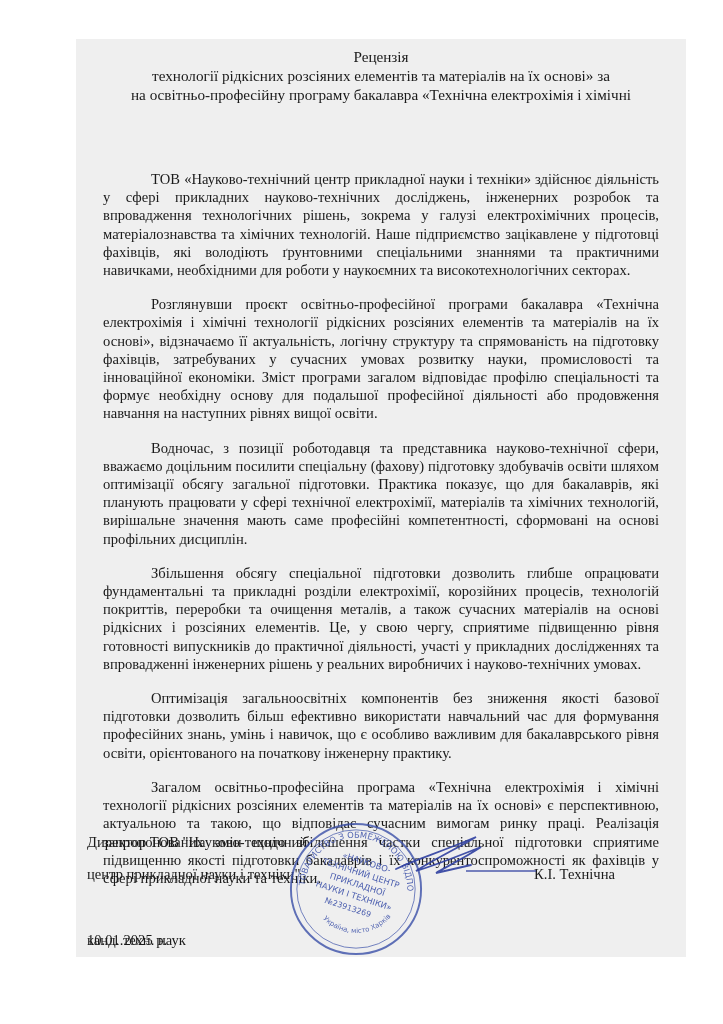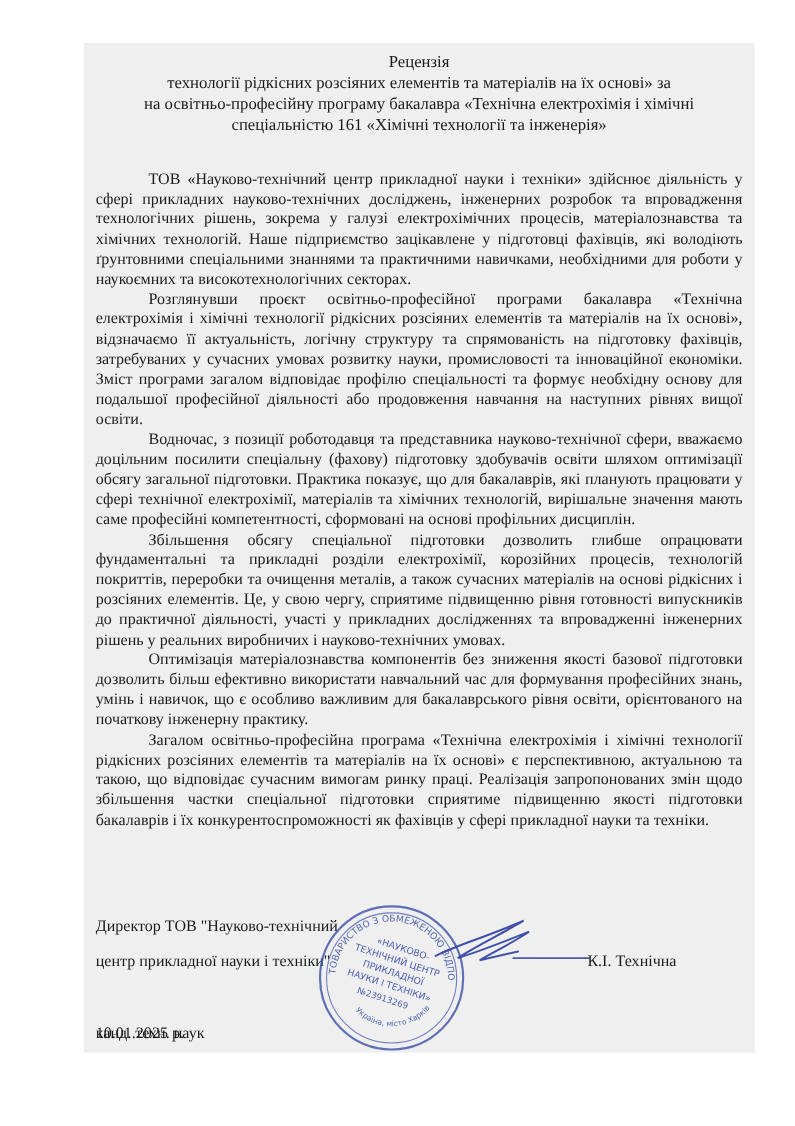--- a/index.html
+++ b/index.html
@@ -16,48 +16,47 @@
     .title-block {
       position: absolute; left: 0; top: 8px; width: 610px;
       text-align: center; font-size: 15.2px; line-height: 19px; font-family: Liberation Serif, serif;
     }
     .title-block div { white-space: nowrap; }
     .body-text {
       position: absolute; left: 11px; top: 115px; width: 588px;
       font-size: 14.6px; line-height: 18.2px;
       text-align: justify;
     }
-    .body-text p { margin: 0; text-indent: 48px; }
+    .body-text p { margin: 16px; text-indent: 48px; }
     .sig-row {
       position: absolute; left: 11px; font-size: 14.6px; line-height: 18px; white-space: nowrap;
     }
     .stamp {
       position: absolute; left: 211px; top: 780px; width: 138px; height: 140px;
     }
     .signature {
       position: absolute; left: 300px; top: 790px; width: 180px; height: 60px;
     }
   </style>
 </head>
 <body>
 
 <div class="sheet">
   <div class="title-block">
     <div>Рецензія</div>
     <div>технології рідкісних розсіяних елементів та матеріалів на їх основі» за</div>
     <div>на освітньо-професійну програму бакалавра «Технічна електрохімія і хімічні</div>
-    <div>спеціальністю 161 «Хімічні технології та інженерія»</div>
   </div>
 
   <div class="body-text">
     <p>ТОВ «Науково-технічний центр прикладної науки і техніки» здійснює діяльність у сфері прикладних науково-технічних досліджень, інженерних розробок та впровадження технологічних рішень, зокрема у галузі електрохімічних процесів, матеріалознавства та хімічних технологій. Наше підприємство зацікавлене у підготовці фахівців, які володіють ґрунтовними спеціальними знаннями та практичними навичками, необхідними для роботи у наукоємних та високотехнологічних секторах.</p>
     <p>Розглянувши проєкт освітньо-професійної програми бакалавра «Технічна електрохімія і хімічні технології рідкісних розсіяних елементів та матеріалів на їх основі», відзначаємо її актуальність, логічну структуру та спрямованість на підготовку фахівців, затребуваних у сучасних умовах розвитку науки, промисловості та інноваційної економіки. Зміст програми загалом відповідає профілю спеціальності та формує необхідну основу для подальшої професійної діяльності або продовження навчання на наступних рівнях вищої освіти.</p>
     <p>Водночас, з позиції роботодавця та представника науково-технічної сфери, вважаємо доцільним посилити спеціальну (фахову) підготовку здобувачів освіти шляхом оптимізації обсягу загальної підготовки. Практика показує, що для бакалаврів, які планують працювати у сфері технічної електрохімії, матеріалів та хімічних технологій, вирішальне значення мають саме професійні компетентності, сформовані на основі профільних дисциплін.</p>
     <p>Збільшення обсягу спеціальної підготовки дозволить глибше опрацювати фундаментальні та прикладні розділи електрохімії, корозійних процесів, технологій покриттів, переробки та очищення металів, а також сучасних матеріалів на основі рідкісних і розсіяних елементів. Це, у свою чергу, сприятиме підвищенню рівня готовності випускників до практичної діяльності, участі у прикладних дослідженнях та впровадженні інженерних рішень у реальних виробничих і науково-технічних умовах.</p>
-    <p>Оптимізація матеріалознавства компонентів без зниження якості базової підготовки дозволить більш ефективно використати навчальний час для формування професійних знань, умінь і навичок, що є особливо важливим для бакалаврського рівня освіти, орієнтованого на початкову інженерну практику.</p>
+    <p>Оптимізація загальноосвітніх компонентів без зниження якості базової підготовки дозволить більш ефективно використати навчальний час для формування професійних знань, умінь і навичок, що є особливо важливим для бакалаврського рівня освіти, орієнтованого на початкову інженерну практику.</p>
     <p>Загалом освітньо-професійна програма «Технічна електрохімія і хімічні технології рідкісних розсіяних елементів та матеріалів на їх основі» є перспективною, актуальною та такою, що відповідає сучасним вимогам ринку праці. Реалізація запропонованих змін щодо збільшення частки спеціальної підготовки сприятиме підвищенню якості підготовки бакалаврів і їх конкурентоспроможності як фахівців у сфері прикладної науки та техніки.</p>
   </div>
 
   <div class="sig-row" style="top:794px;">Директор ТОВ "Науково-технічний</div>
   <div class="sig-row" style="top:826px;">центр прикладної науки і техніки"</div>
   <div class="sig-row" style="top:892px;">канд. техн. наук</div>
   <div class="sig-row" style="top:892px;">10.01.2025 р.</div>
   <div class="sig-row" style="top:826px; left:458px;">К.І. Технічна</div>
 
   <svg class="stamp" viewBox="0 0 140 140">

